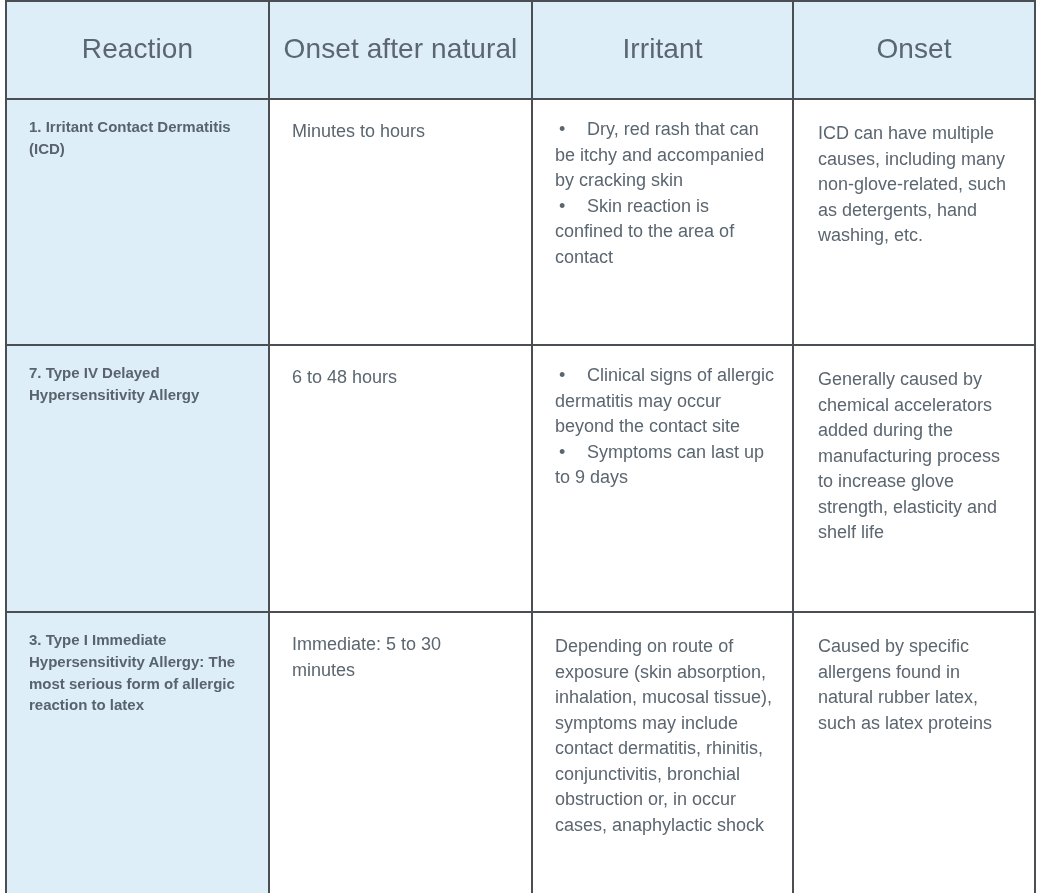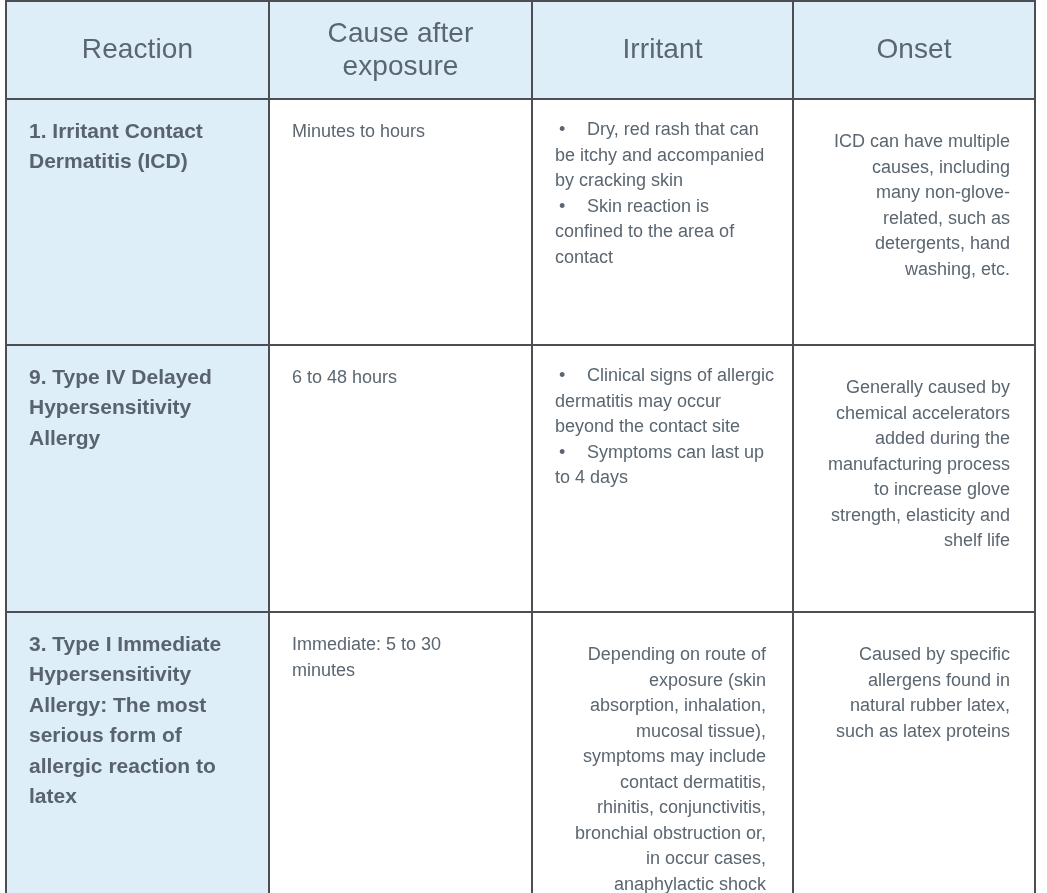--- a/index.html
+++ b/index.html
@@ -54,21 +54,21 @@
     font-size: 18px;
     line-height: 1.42;
     padding: 18px 22px 33px 24px;
     background: #ffffff;
   }
 
   tbody td.col-reaction {
     background: #ddeef8;
     font-weight: bold;
     color: #58636d;
-    font-size: 21px;
+    font-size: 15px;
     line-height: 1.45;
     padding: 16px 16px 18px 22px;
   }
 
   tbody td.col-onset {
     padding-left: 22px;
     padding-top: 19px;
   }
 
   tbody td.col-symptoms {
@@ -95,43 +95,42 @@
   }
   ul.bullets li .bullet-mark {
     display: inline-block;
     width: 32px;
     text-align: left;
     padding-left: 4px;
     box-sizing: border-box;
   }
 
   p.para {
-    margin: 12px;
-    text-align: right;
+    margin: 4px;
   }
 
   .row-1 td { height: 192px; }
   .row-2 td { height: 213px; }
   .row-3 td { height: 330px; }
 </style>
 </head>
 <body>
 
 <div class="table-wrap">
   <table class="reaction-table">
     <colgroup>
       <col class="c-reaction">
       <col class="c-onset">
       <col class="c-symptoms">
       <col class="c-cause">
     </colgroup>
     <thead>
       <tr>
         <th>Reaction</th>
-        <th>Cause after exposure</th>
+        <th>Onset after natural</th>
         <th>Irritant</th>
         <th>Onset</th>
       </tr>
     </thead>
     <tbody>
 
       <tr class="row-1">
         <td class="col-reaction">1. Irritant Contact Dermatitis (ICD)</td>
         <td class="col-onset">Minutes to hours</td>
         <td class="col-symptoms">
@@ -139,26 +138,26 @@
             <li><span class="bullet-mark">•</span><span>Dry, red rash that can be itchy and accompanied by cracking skin</span></li>
             <li><span class="bullet-mark">•</span><span>Skin reaction is confined to the area of contact</span></li>
           </ul>
         </td>
         <td class="col-cause">
           <p class="para">ICD can have multiple causes, including many non-glove-related, such as detergents, hand washing, etc.</p>
         </td>
       </tr>
 
       <tr class="row-2">
-        <td class="col-reaction">9. Type IV Delayed Hypersensitivity Allergy</td>
+        <td class="col-reaction">7. Type IV Delayed Hypersensitivity Allergy</td>
         <td class="col-onset">6 to 48 hours</td>
         <td class="col-symptoms">
           <ul class="bullets">
             <li><span class="bullet-mark">•</span><span>Clinical signs of allergic dermatitis may occur beyond the contact site</span></li>
-            <li><span class="bullet-mark">•</span><span>Symptoms can last up to 4 days</span></li>
+            <li><span class="bullet-mark">•</span><span>Symptoms can last up to 9 days</span></li>
           </ul>
         </td>
         <td class="col-cause">
           <p class="para">Generally caused by chemical accelerators added during the manufacturing process to increase glove strength, elasticity and shelf life</p>
         </td>
       </tr>
 
       <tr class="row-3">
         <td class="col-reaction">3. Type I Immediate Hypersensitivity Allergy: The most serious form of allergic reaction to latex</td>
         <td class="col-onset">Immediate: 5 to 30 minutes</td>

